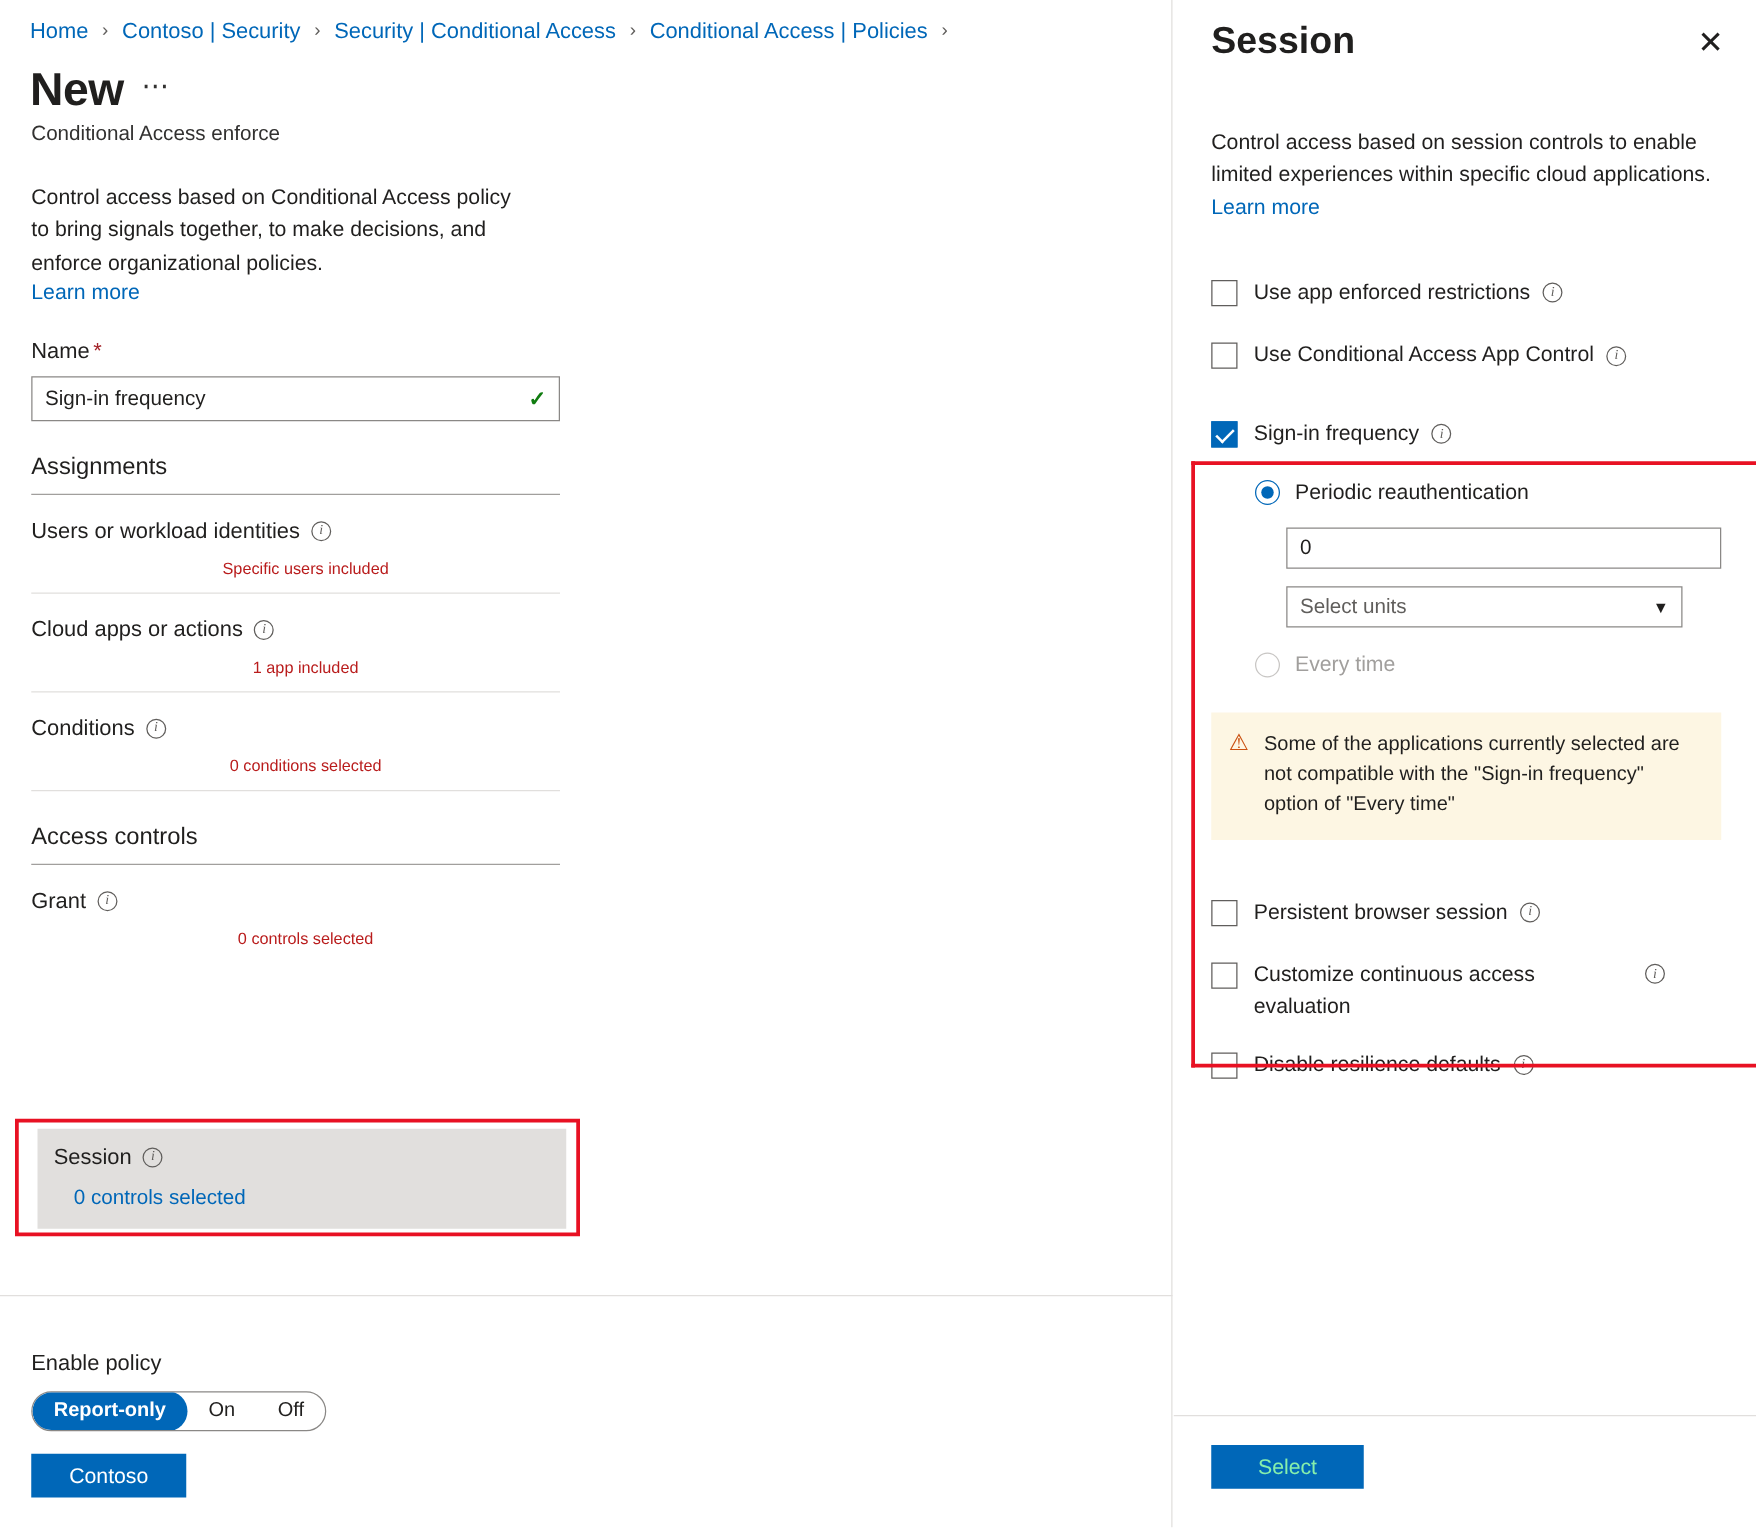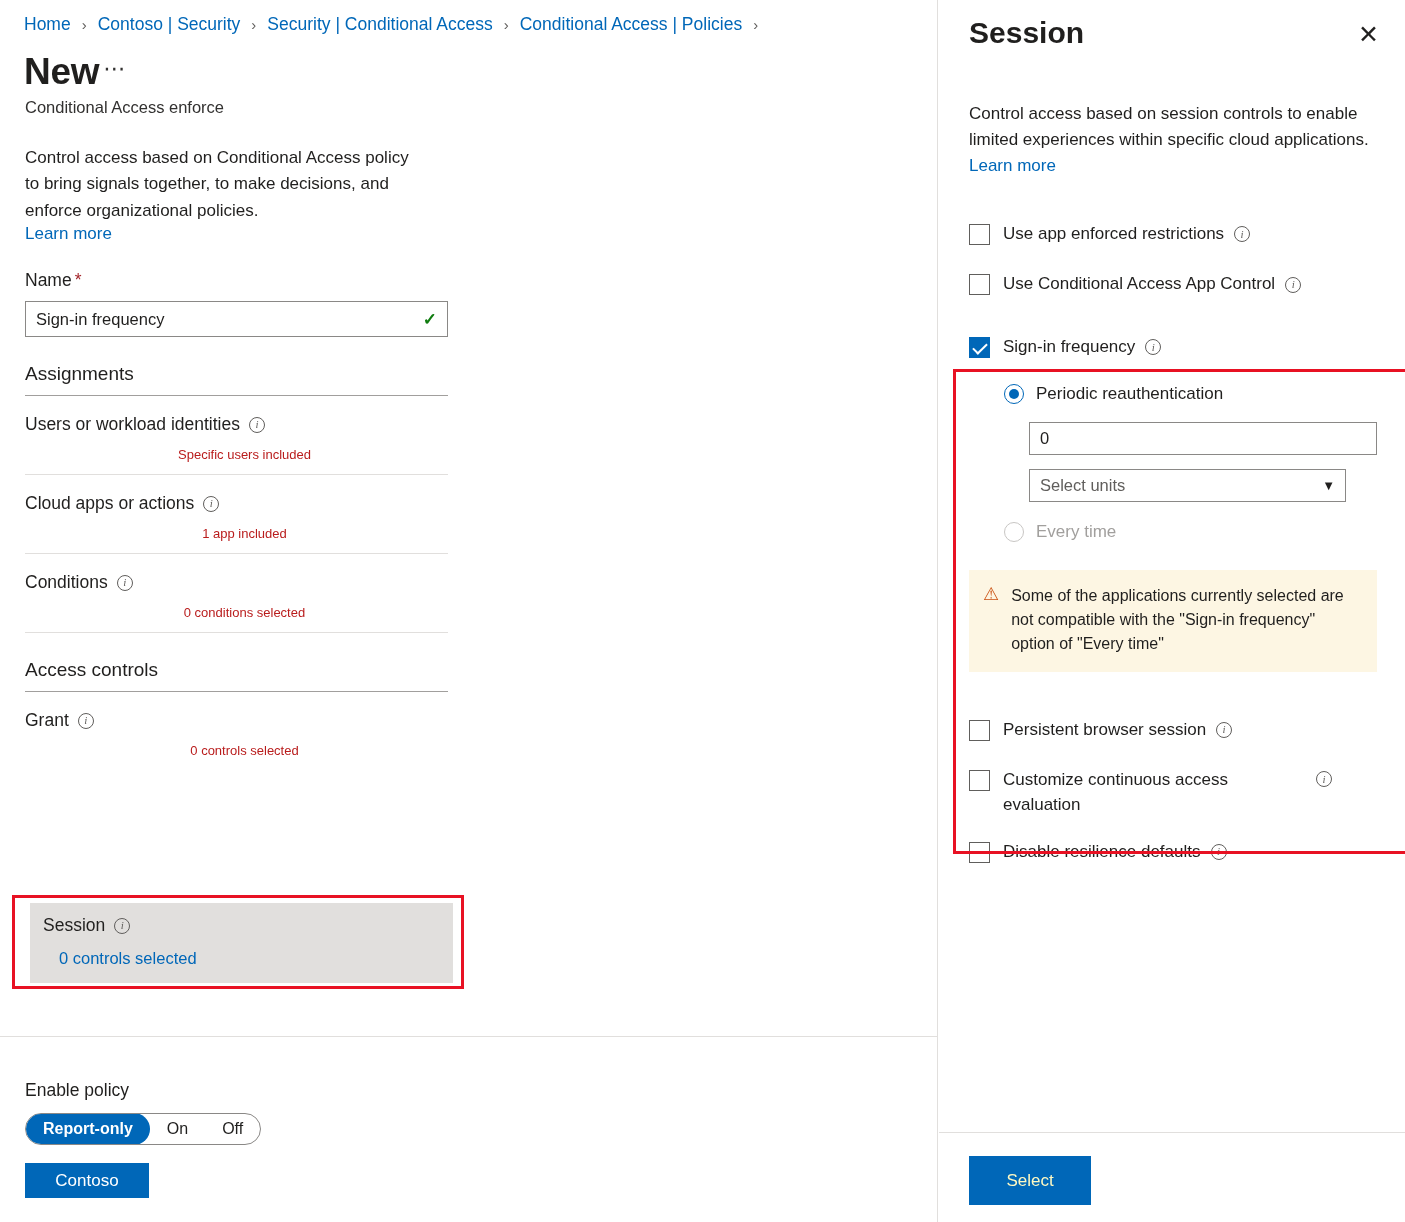--- a/index.html
+++ b/index.html
@@ -26,21 +26,21 @@
     font-size: 17.5px;
     color: #0067b8;
     gap: 0px;
   }
   .breadcrumb .crumb { color: #0067b8; cursor: pointer; white-space: nowrap; }
   .breadcrumb .sep {
     color: #605e5c; margin: 0 11px; font-size: 15px;
   }
   .title-row {
     display: flex; align-items: flex-end;
-    padding: 18px 0 0 24px; gap: 4px;
+    padding: 18px 0 0 24px; gap: 14px;
   }
   .title {
     font-size: 37px; font-weight: 600; line-height: 1.0;
     color: #201f1e; letter-spacing: -0.3px;
   }
   .ellipsis { font-size: 22px; color: #323130; padding-bottom: 8px; letter-spacing: 1px; }
   .subtitle {
     padding: 8px 0 0 25px; font-size: 16.5px; color: #323130;
   }
   .desc {
@@ -217,21 +217,21 @@
   }
   .warn-ico { color: #ca5010; font-size: 18px; line-height: 1.2; flex: 0 0 auto; }
   .warn-text { font-size: 16px; line-height: 1.5; color: #201f1e; }
 
   .panel-footer {
     position: absolute; left: 0; bottom: 0; width: 466px; height: 90px;
     border-top: 1px solid #e1dfdd; background: #fff;
   }
   .select-btn {
     position: absolute; left: 30px; top: 23px;
-    width: 122px; height: 49px; background: #0067b8; color: #fef9c3;
+    width: 122px; height: 35px; background: #0067b8; color: #86efac;
     border: none; font-size: 17px; font-family: inherit; cursor: pointer;
     display: flex; align-items: center; justify-content: center;
   }
 </style>
 </head>
 <body>
 
 <div class="page">
 
   <div class="left">

